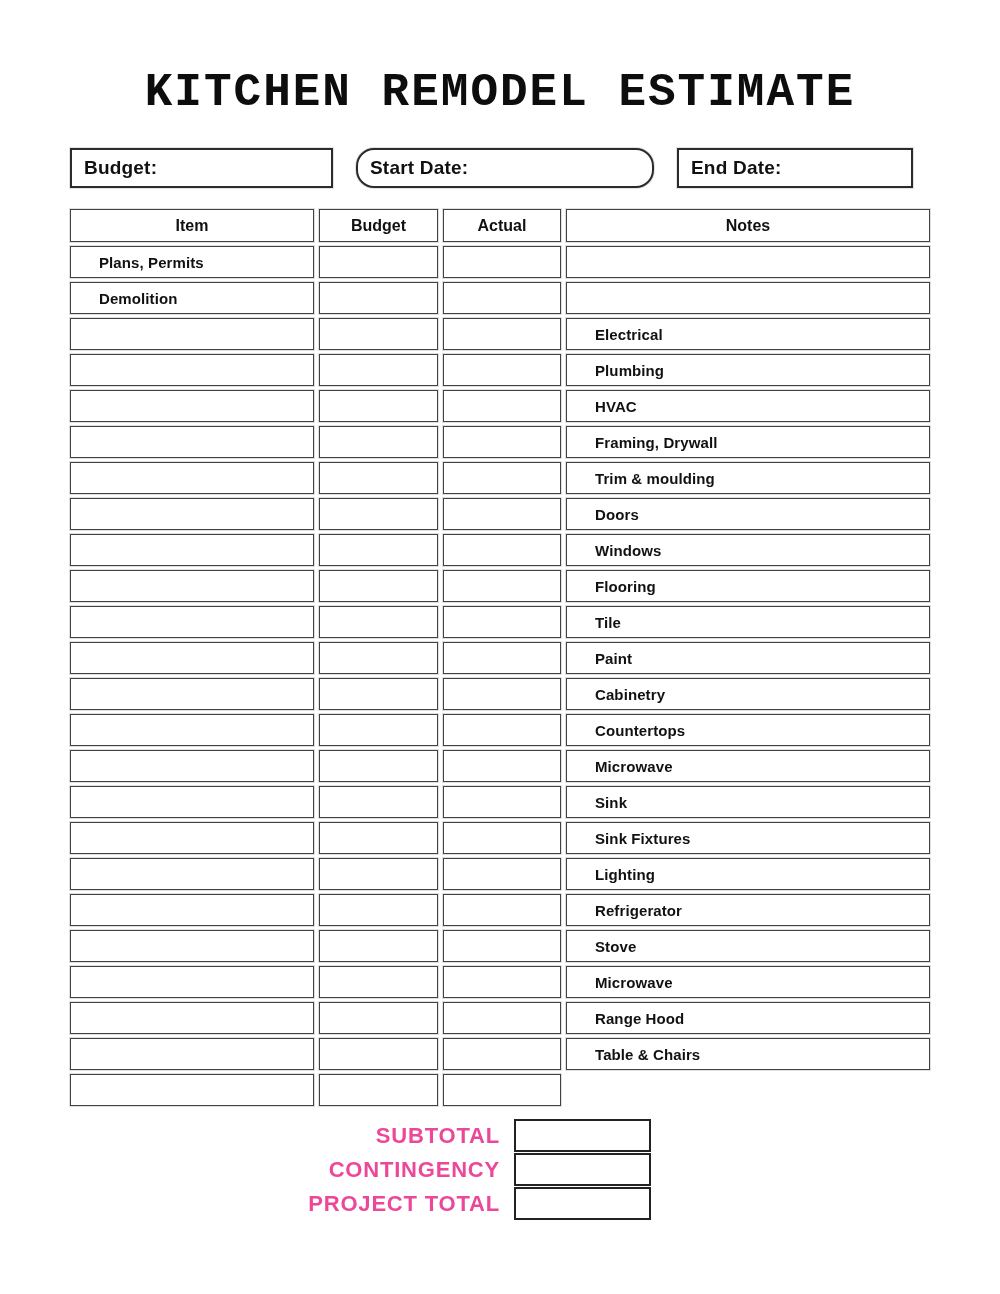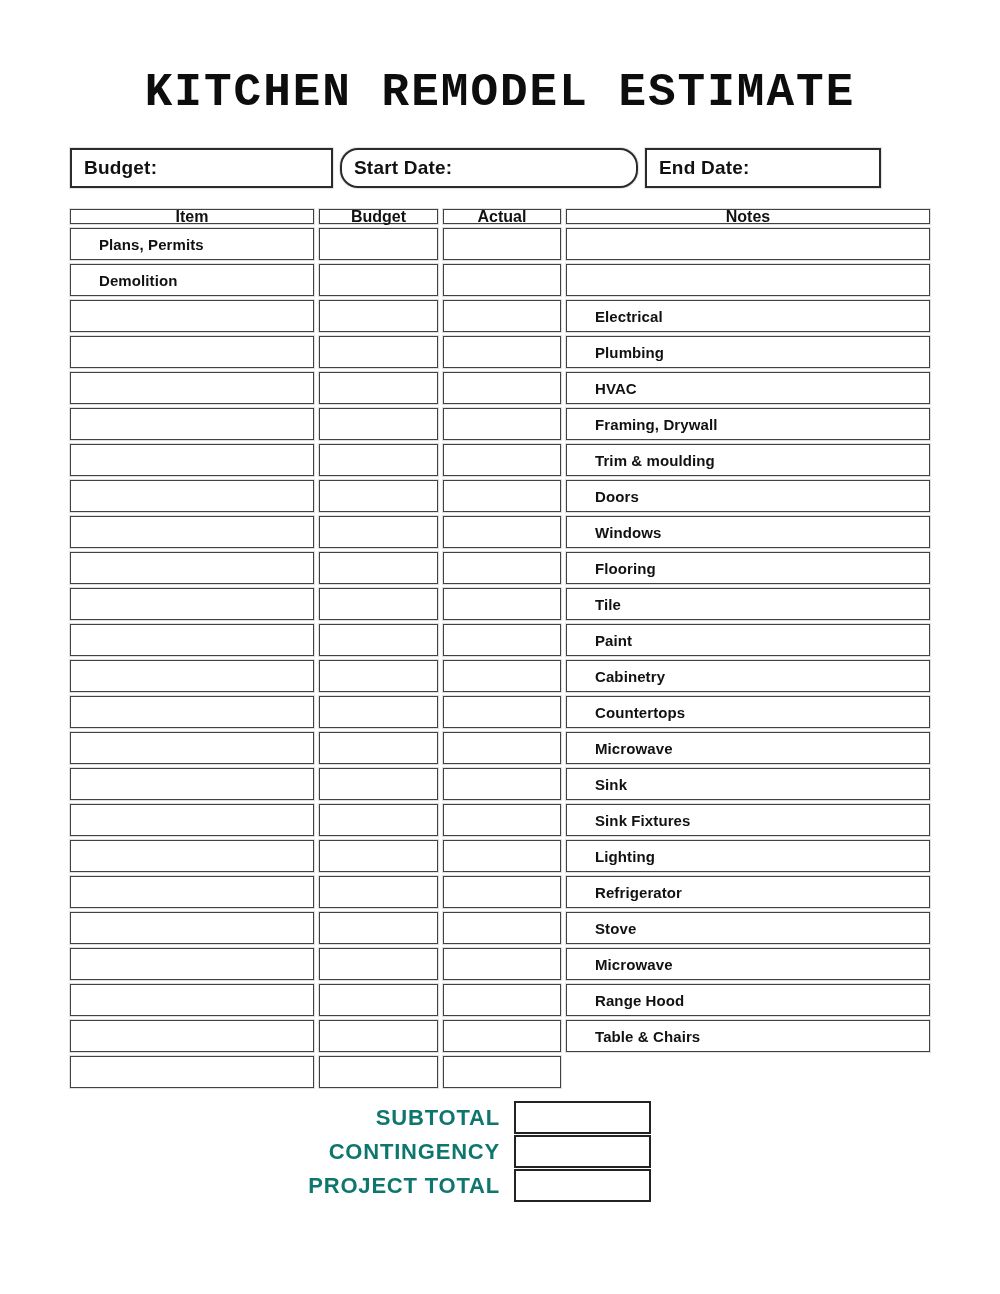--- a/index.html
+++ b/index.html
@@ -26,21 +26,21 @@
     font-weight: 800;
     letter-spacing: 2px;
     color: #0d0d0d;
     white-space: nowrap;
     font-family: Liberation Mono, monospace;
   }
   
   .top-fields {
     margin-top: 26px;
     display: flex;
-    gap: 7px;
+    gap: 23px;
     align-items: flex-end;
   }
   .field-box {
     height: 40px;
     border: 2px solid #2b2b2b;
     background: #ffffff;
     display: flex;
     align-items: center;
     padding-left: 12px;
     box-shadow: 0 0 0 1px #e3e3e3;
@@ -62,21 +62,21 @@
   }
   .cell {
     height: 32px;
     border: 1.5px solid #414141;
     background: #ffffff;
     display: flex;
     align-items: center;
     box-shadow: 0 0 0 1px #e0e0e0;
   }
   .cell.header {
-    height: 15px;
+    height: 33px;
     justify-content: center;
     font-size: 16px;
     font-weight: 700;
   }
   .cell.item-cell {
     padding-left: 28px;
     font-size: 15px;
     font-weight: 700;
     letter-spacing: 0.1px;
   }
@@ -91,21 +91,21 @@
     display: flex;
     align-items: center;
   }
   .total-label {
     width: 430px;
     text-align: right;
     font-size: 22px;
     font-weight: 800;
     letter-spacing: 0.8px;
     margin-right: 14px;
-    color: #0f766e;
+    color: #ec4899;
   }
   .total-box {
     width: 137px;
     height: 33px;
     border: 2px solid #222222;
     background: #ffffff;
   }
 </style>
 </head>
 <body>

